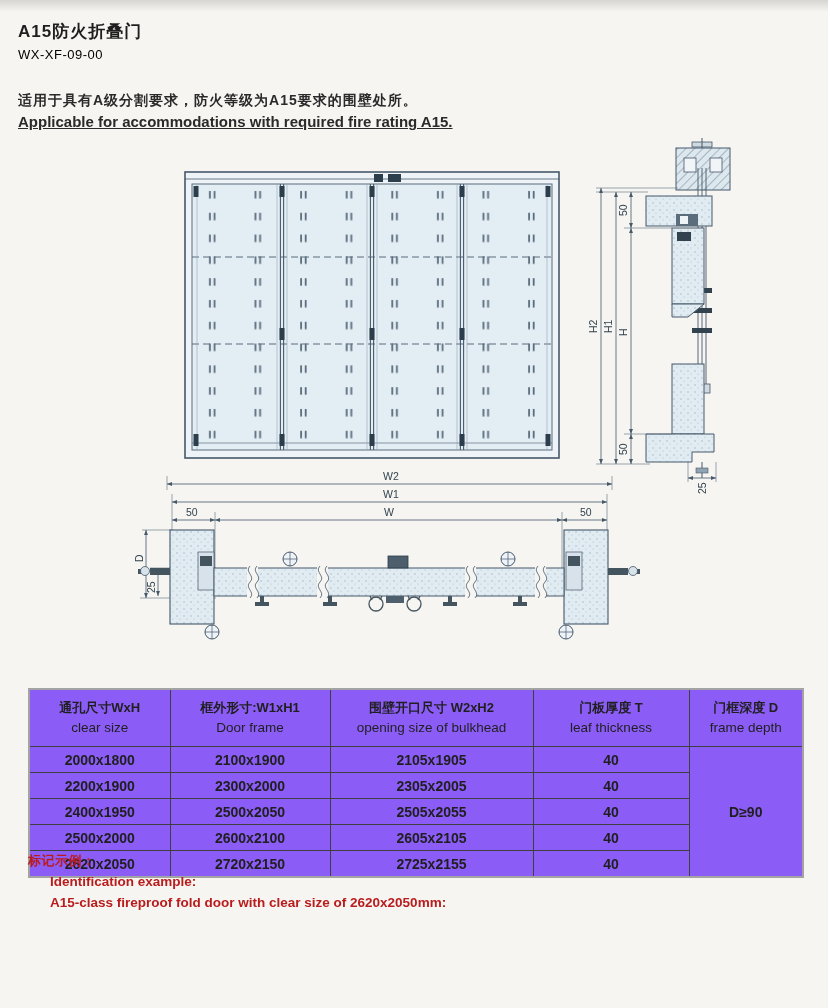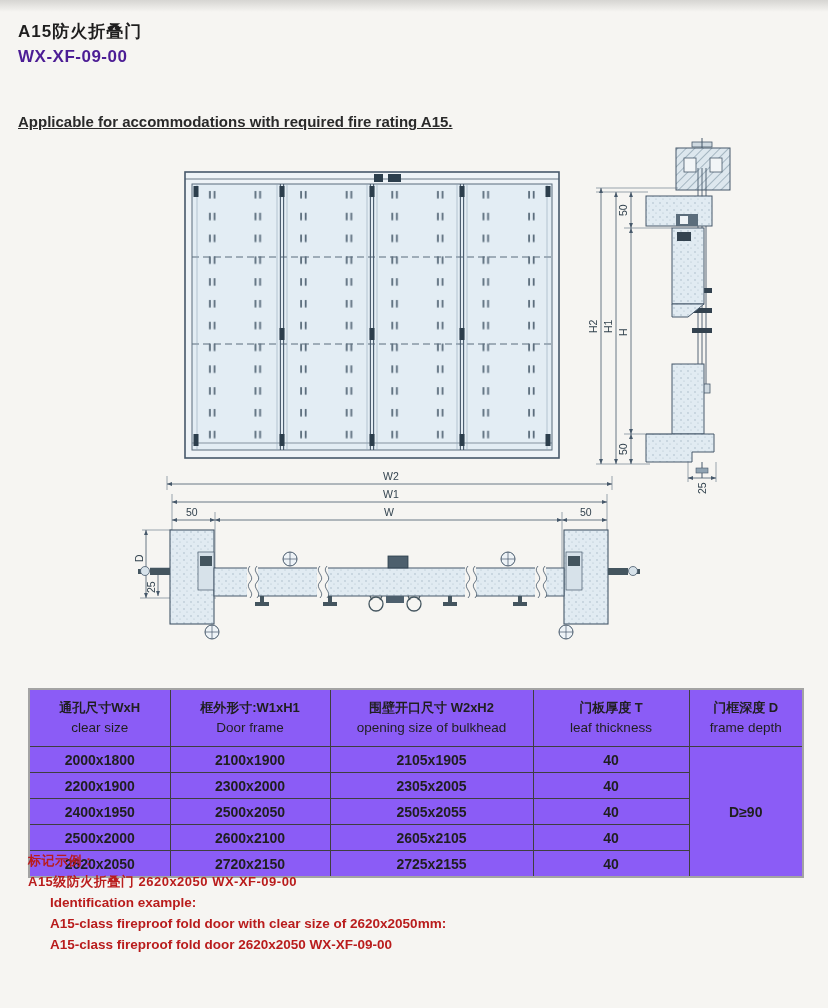--- a/index.html
+++ b/index.html
@@ -3,21 +3,21 @@
 <meta charset="utf-8">
 <style>
   html,body{margin:0;padding:0;background:#ffffff;}
   .page{position:relative;width:828px;height:1008px;overflow:hidden;
         background:#f6f5f2;font-family:"Liberation Sans","DejaVu Sans",sans-serif;color:#222;}
   .page::before{content:'';position:absolute;top:0;left:0;right:0;height:12px;
         background:linear-gradient(#d6d5d2,#f6f5f2);pointer-events:none;}
   .hdr{position:absolute;top:20px;left:18px;display:flex;gap:36px;align-items:baseline;}
   .title-zh{font-size:17px;font-weight:700;letter-spacing:1px;color:#1e1e1e;}
   .title-en{font-size:18px;font-weight:700;letter-spacing:0.6px;color:#1e1e1e;}
-  .model{position:absolute;top:47px;left:18px;font-size:17px;font-weight:700;color:#4c1d95;letter-spacing:0.5px;}
+  .model{position:absolute;top:47px;left:18px;font-size:13px;font-weight:400;color:#000000;letter-spacing:0.5px;}
   .desc-zh{position:absolute;top:92px;left:18px;font-size:14px;font-weight:600;letter-spacing:1px;color:#2a2a2a;}
   .desc-en{position:absolute;top:113px;left:18px;font-size:15px;font-weight:700;color:#2a2a2a;text-decoration:underline;}
   .drawing{position:absolute;top:138px;left:0;}
   .lbl{font:10.5px "Liberation Sans",sans-serif;fill:#33434f;}
   .dim{stroke:#46586a;stroke-width:0.8;fill:none;}
   .ext{stroke:#5b6d7c;stroke-width:0.6;fill:none;}
   .spec{position:absolute;top:688px;left:28px;width:774px;border-collapse:collapse;
         border:2px solid #a3a3a3;background:#8b5cf6;table-layout:fixed;}
   .spec th,.spec td{border:1px solid #3f3f3f;text-align:center;vertical-align:middle;padding:0;}
   .spec th{height:56px;font-weight:400;}
@@ -31,20 +31,21 @@
 </style>
 </head>
 <body>
 
 <div class="page">
 
   <div class="hdr">
     <span class="title-zh">A15防火折叠门</span>
   </div>
   <div class="model">WX-XF-09-00</div>
+  <div class="desc-zh">适用于具有A级分割要求，防火等级为A15要求的围壁处所。</div>
   <div class="desc-en">Applicable for accommodations with required fire rating A15.</div>
 
   <svg class="drawing" width="830" height="530" viewBox="0 0 830 530">
     <defs>
       <pattern id="stip" width="7" height="7" patternUnits="userSpaceOnUse">
         <rect width="7" height="7" fill="#e1ebf2"></rect>
         <circle cx="2" cy="2" r="0.7" fill="#9fb2c0"></circle>
         <circle cx="5" cy="5" r="0.6" fill="#aebfcb"></circle>
       </pattern>
       <pattern id="hatch" width="6" height="6" patternUnits="userSpaceOnUse" patternTransform="rotate(45)">
@@ -331,19 +332,17 @@
         <td>2620x2050</td>
         <td>2720x2150</td>
         <td>2725x2155</td>
         <td>40</td>
       </tr>
     </tbody>
   </table>
 
   <div class="footer">
     <div class="f-zh">标记示例：</div>
-    <div class="f-zh">A15级防火折叠门 2620x2050 WX-XF-09-00</div>
     <div class="f-en">Identification example:</div>
     <div class="f-en">A15-class fireproof fold door with clear size of 2620x2050mm:</div>
-    <div class="f-en">A15-class fireproof fold door 2620x2050 WX-XF-09-00</div>
   </div>
 
 </div>
 
 </body></html>

